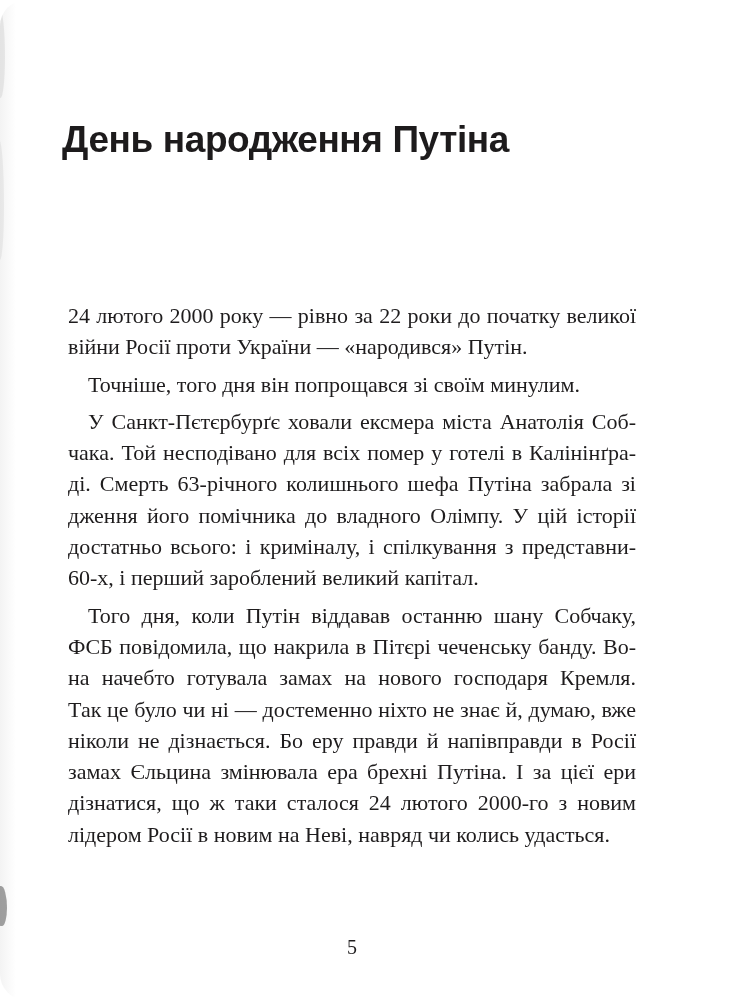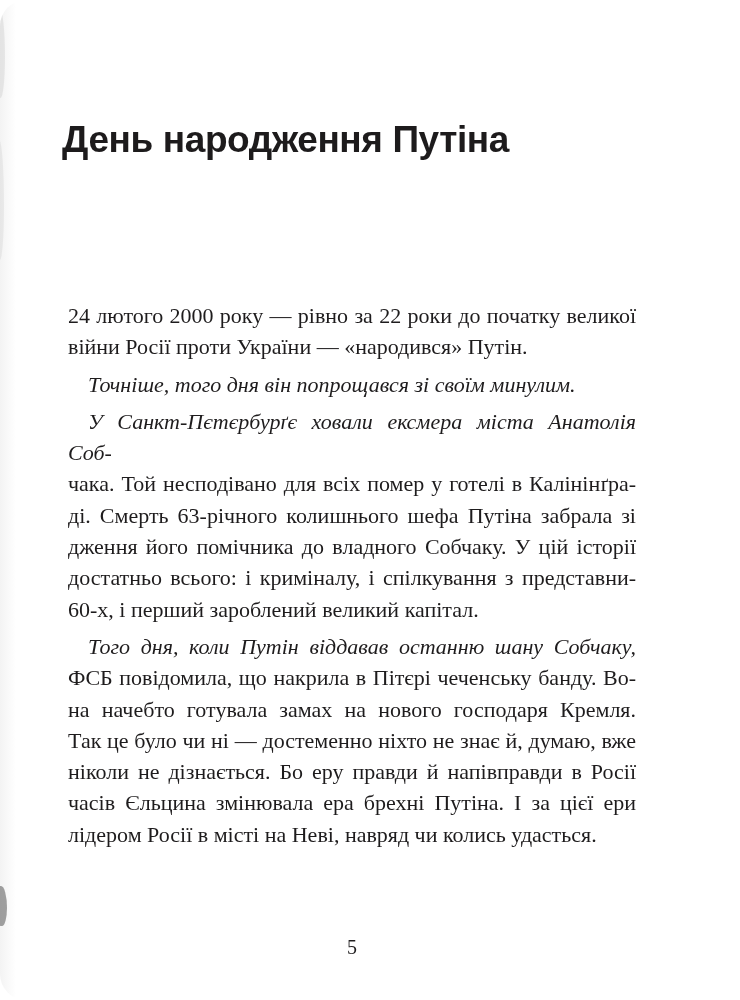--- a/index.html
+++ b/index.html
@@ -62,21 +62,20 @@
   .line {
     text-align: justify;
     text-align-last: justify;
   }
   .line.end {
     text-align: left;
     text-align-last: left;
   }
   .para.indent .line:first-child {
     text-indent: 20px;
-    font-style: italic;
   }
 
   .folio {
     position: absolute;
     left: 62px;
     top: 936px;
     width: 580px;
     text-align: center;
     font-family: "Liberation Serif", "DejaVu Serif", serif;
     font-size: 20px;
@@ -99,29 +98,30 @@
         <div class="line">24 лютого 2000 року — рівно за 22 роки до початку великої</div>
         <div class="line end">війни Росії проти України — «народився» Путін.</div>
       </div>
       <div class="para indent">
         <div class="line end">Точніше, того дня він попрощався зі своїм минулим.</div>
       </div>
       <div class="para indent">
         <div class="line">У Санкт-Пєтєрбурґє ховали ексмера міста Анатолія Соб-</div>
         <div class="line">чака. Той несподівано для всіх помер у готелі в Калінінґра-</div>
         <div class="line">ді. Смерть 63-річного колишнього шефа Путіна забрала зі</div>
-        <div class="line">дження його помічника до владного Собчаку. У цій історії</div>
+        <div class="line">дження його помічника до владного Олімпу. У цій історії</div>
         <div class="line">достатньо всього: і криміналу, і спілкування з представни-</div>
         <div class="line end">60-х, і перший зароблений великий капітал.</div>
       </div>
       <div class="para indent">
         <div class="line">Того дня, коли Путін віддавав останню шану Собчаку,</div>
         <div class="line">ФСБ повідомила, що накрила в Пітєрі чеченську банду. Во-</div>
         <div class="line">на начебто готувала замах на нового господаря Кремля.</div>
         <div class="line">Так це було чи ні — достеменно ніхто не знає й, думаю, вже</div>
         <div class="line">ніколи не дізнається. Бо еру правди й напівправди в Росії</div>
-        <div class="line">часів Єльцина змінювала ера брехні Путіна. І за цієї ери</div>
-        <div class="line end">лідером Росії в місті на Неві, навряд чи колись удасться.</div>
+        <div class="line">замах Єльцина змінювала ера брехні Путіна. І за цієї ери</div>
+        <div class="line">дізнатися, що ж таки сталося 24 лютого 2000-го з новим</div>
+        <div class="line end">лідером Росії в новим на Неві, навряд чи колись удасться.</div>
       </div>
     </div>
 
   <div class="folio">5</div>
 </div>
 
 </body></html>

